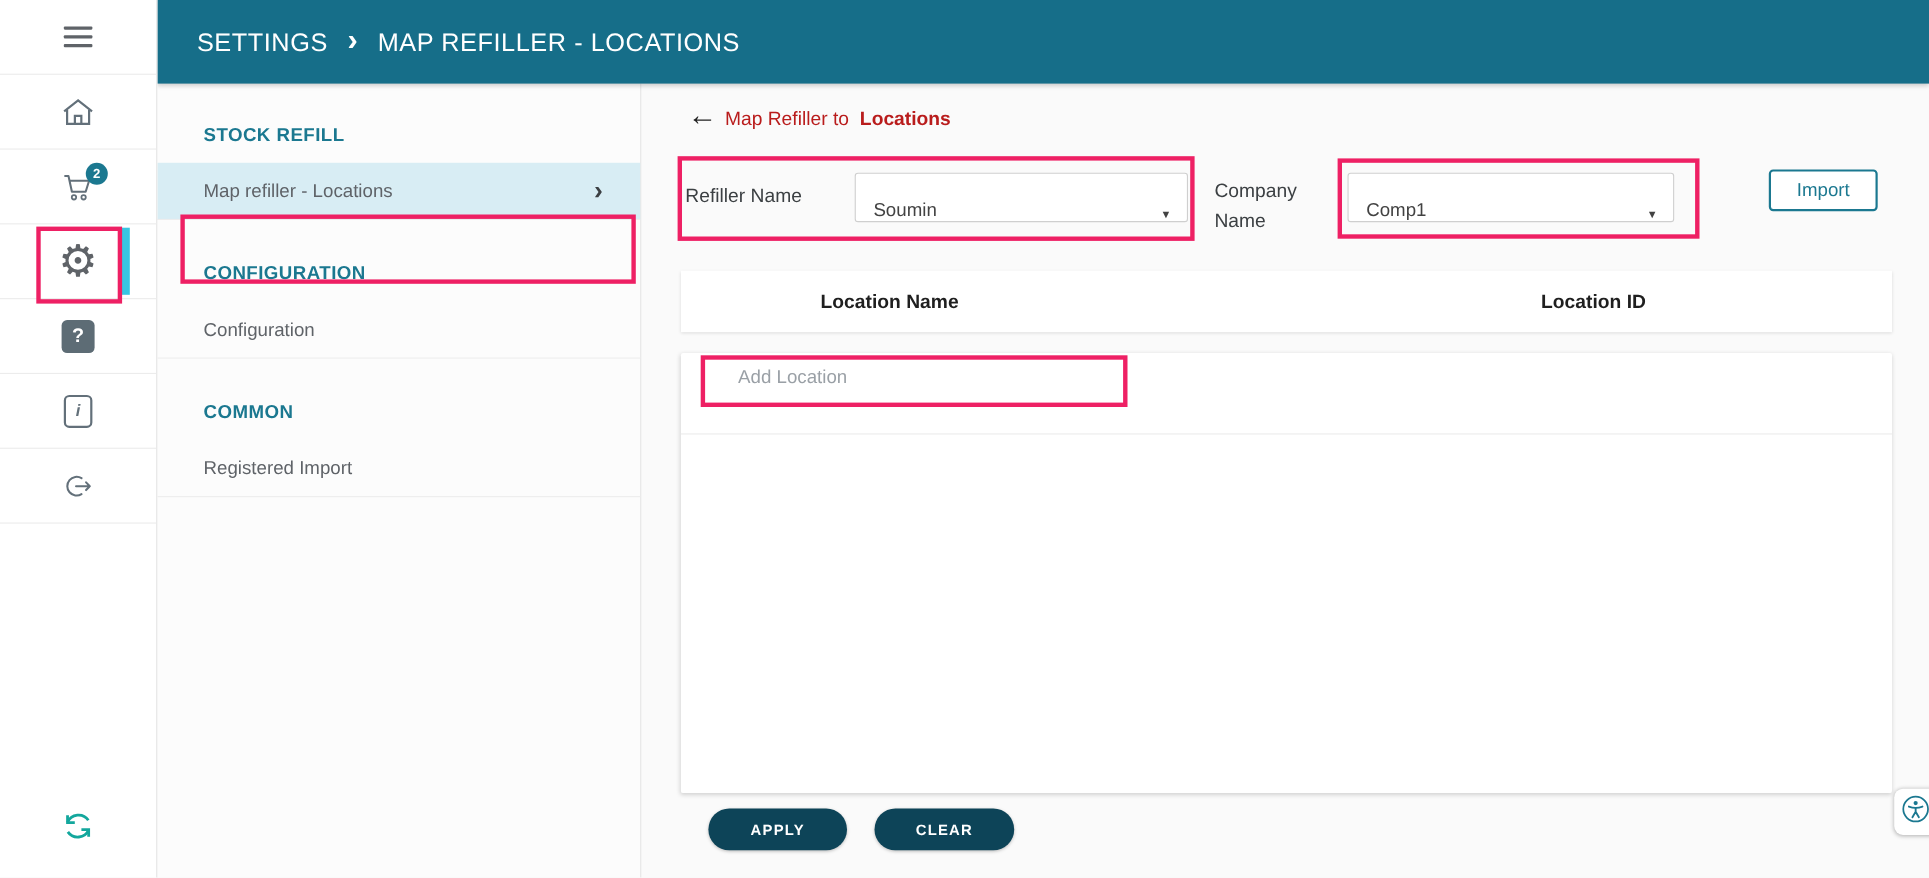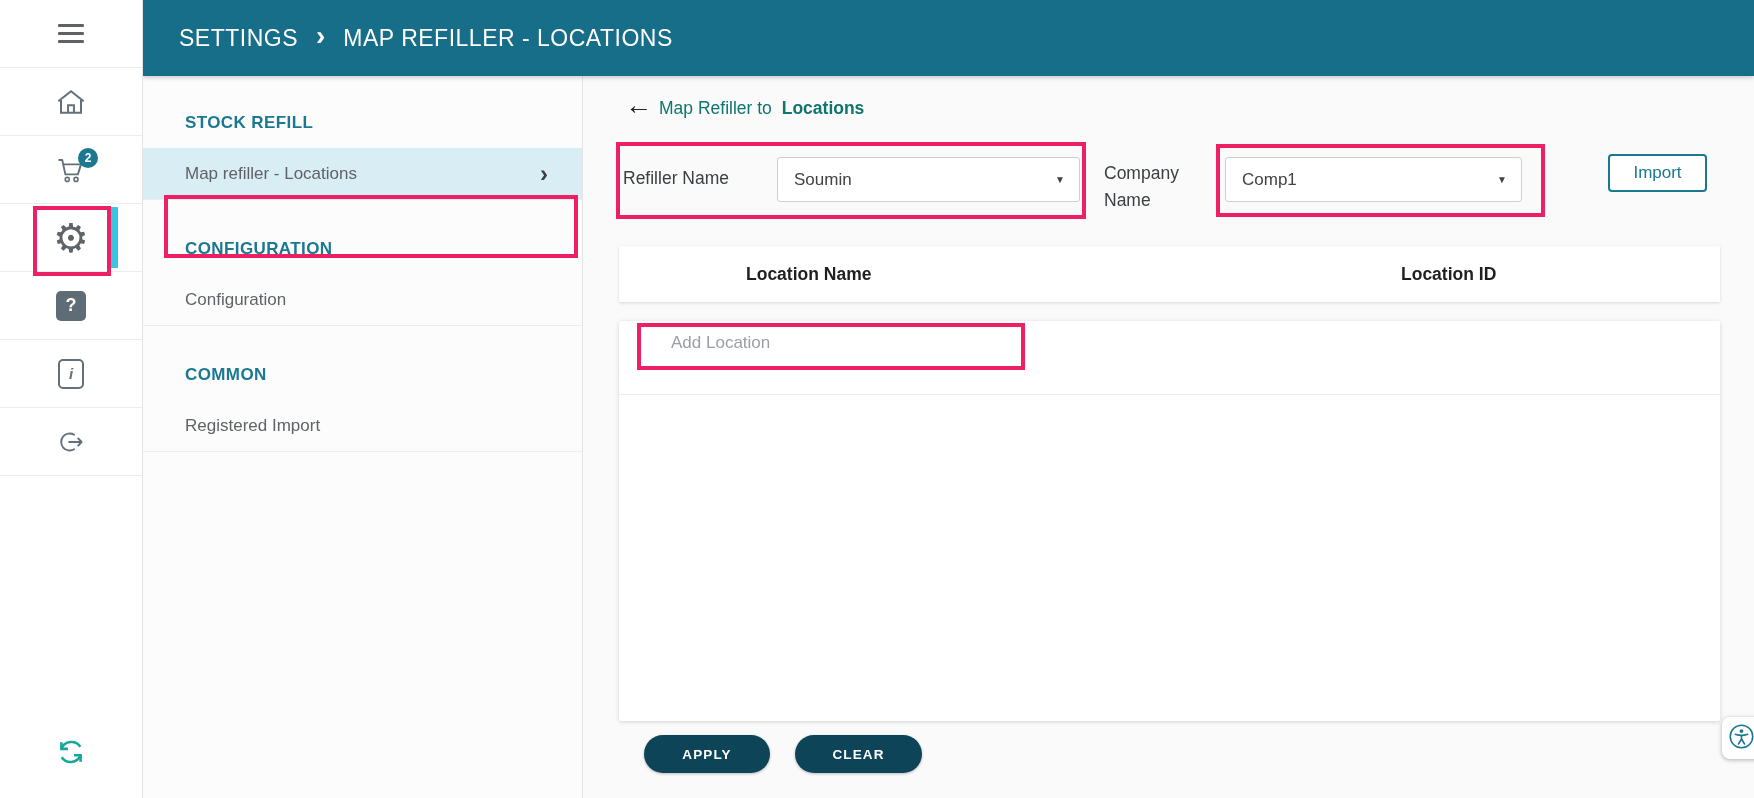--- a/index.html
+++ b/index.html
@@ -70,30 +70,30 @@
   }
   .nav-item.selected { background:var(--selected-item-bg,#d8edf4); }
   .item-chevron { margin-left:auto; font-size:24px; font-weight:bold; color:#3c4043; line-height:1; }
 
   
   .content {
     position:absolute; left:583px; top:76px; width:1171px; height:722px;
     background:#fafafa; z-index:3;
   }
   .back-btn { position:absolute; left:42px; top:16px; font-size:27px; color:#212121; line-height:1; cursor:pointer; }
-  .page-title { position:absolute; left:76px; top:22px; font-size:17.5px; color:#0f766e; }
+  .page-title { position:absolute; left:76px; top:22px; font-size:17.5px; color:#b91c1c; }
   .page-title .bold { font-weight:bold; margin-left:5px; }
 
   .field-label { position:absolute; font-size:17.5px; color:#3c4043; }
   .lbl-refiller { left:40px; top:92px; }
   .lbl-company { left:521px; top:84px; width:92px; line-height:1.55; }
 
   .dropdown {
     position:absolute; height:45px; background:#fff; border:1px solid #cfcfcf; border-radius:3px;
-    display:flex; align-items:center; justify-content:space-between;
+    display:flex; align-items:flex-end; justify-content:space-between;
     padding:0 14px 0 16px; font-size:17px; color:#424242; cursor:pointer;
   }
   .dd-refiller { left:194px; top:81px; width:303px; }
   .dd-company { left:642px; top:81px; width:297px; }
   .caret { font-size:10px; color:#424242; }
 
   .import-btn {
     position:absolute; left:1025px; top:78px; width:99px; height:38px;
     background:#fff; border:2px solid var(--accent-teal,#1b7890); border-radius:4px;
     color:var(--accent-teal,#1b7890); font-size:17px;

